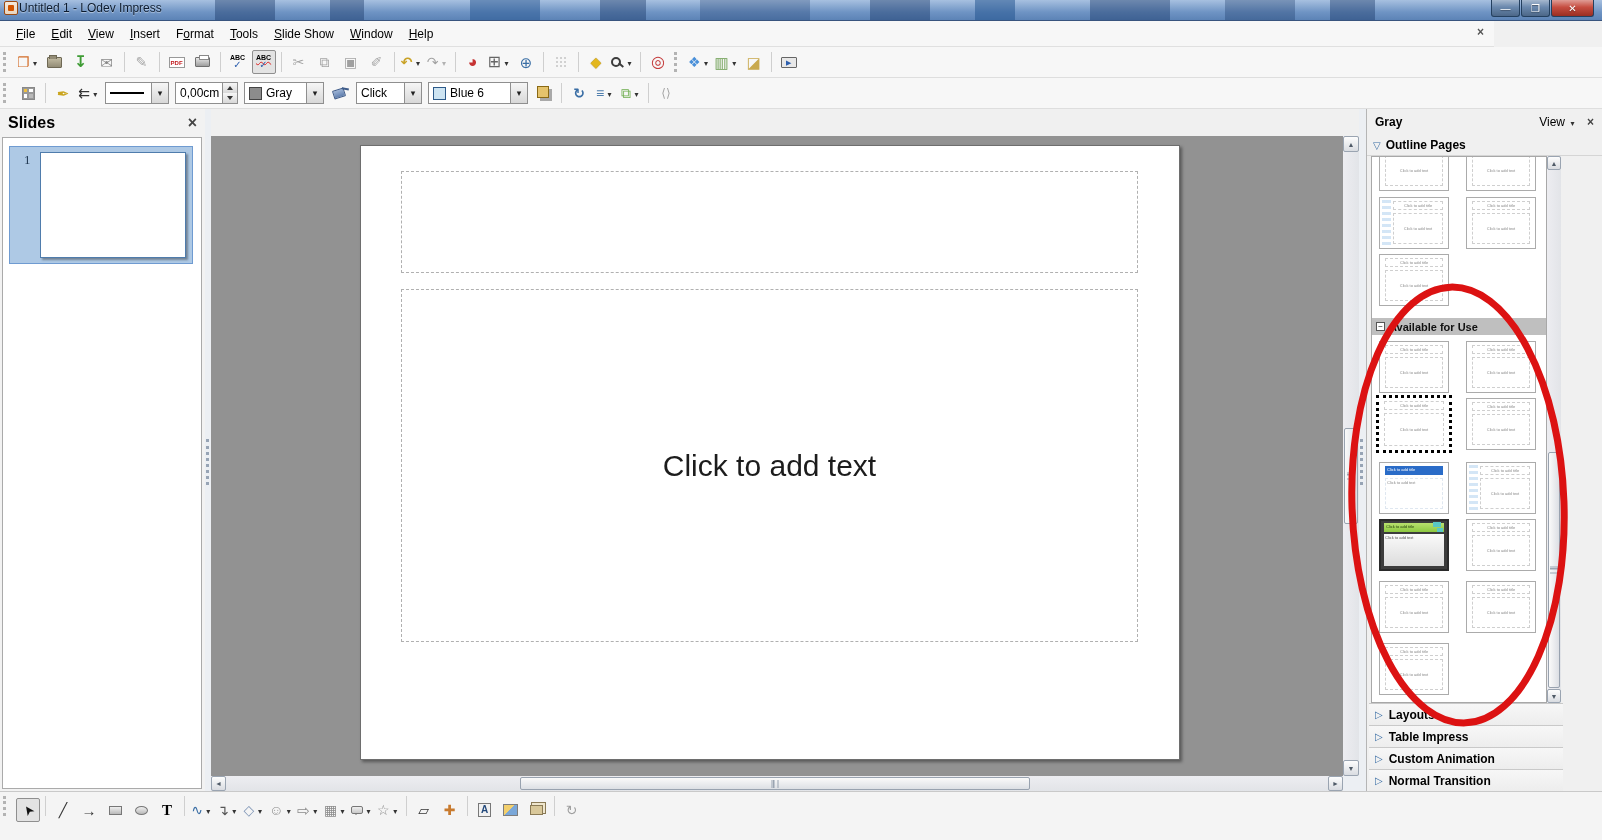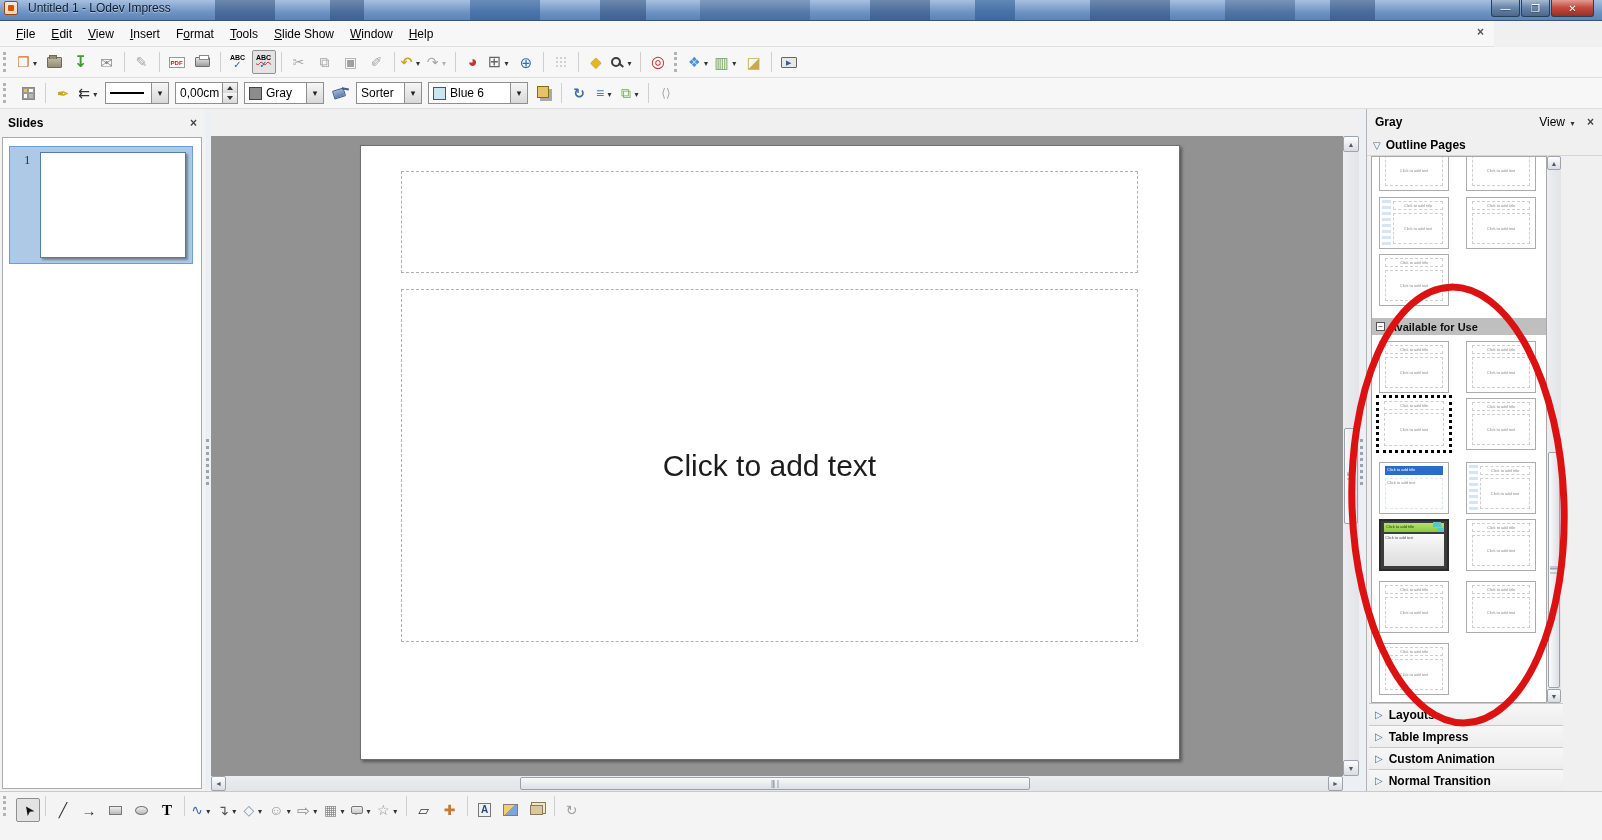--- a/index.html
+++ b/index.html
@@ -3,21 +3,21 @@
 <meta charset="utf-8">
 <style>
   *{margin:0;padding:0;box-sizing:border-box;font-family:"Liberation Sans","DejaVu Sans",sans-serif}
   html,body{width:1602px;height:840px}
   body{position:relative;background:#f0f0f0;overflow:hidden;font-size:12px;color:#000}
 
   
   .titlebar{position:absolute;left:0;top:0;width:1602px;height:21px;
     background:linear-gradient(#a7c0e0,#6f94c4 60%,#5c83b6);border-bottom:1px solid #38547e;overflow:hidden}
   .tp{position:absolute;top:0;height:21px;background:rgba(16,45,92,.38)}
-  .titlebar-inner{position:absolute;left:4px;top:1px;display:flex;align-items:flex-start;gap:10px;z-index:2}
+  .titlebar-inner{position:absolute;left:4px;top:1px;display:flex;align-items:flex-start;gap:1px;z-index:2}
   .appic{width:14px;height:14px;background:linear-gradient(#f5e9dc,#e9d5c0);border:1px solid #9c4a12;border-radius:2px;position:relative}
   .appic::after{content:"";position:absolute;left:3px;top:3px;width:6px;height:6px;background:#d35400;border-radius:1px}
   .wtitle{font-size:12px;color:#0c1b2e;text-shadow:0 1px 1px rgba(255,255,255,.5);white-space:nowrap}
   .winbtns{position:absolute;right:8px;top:0;display:flex;z-index:3}
   .wbtn{width:29px;height:17px;border:1px solid #24405f;border-top:none;display:flex;align-items:center;justify-content:center;
     font-size:10px;color:#fff;background:linear-gradient(rgba(255,255,255,.45),rgba(255,255,255,.08) 45%,rgba(0,0,0,.18));
     background-color:#5d7ea6;border-radius:0 0 3px 3px;margin-left:1px;text-shadow:0 1px 1px rgba(0,0,0,.4)}
   .wbtn.close{width:43px;background-color:#c0392b;background-image:linear-gradient(rgba(255,255,255,.5),rgba(255,255,255,.1) 45%,rgba(0,0,0,.2))}
 
   
@@ -77,21 +77,21 @@
   .swatch{width:13px;height:13px;border:1px solid #444;margin-right:4px}
   .line-sample{width:34px;height:0;border-top:2px solid #000;margin-right:4px}
   .spinbtns{margin-left:auto;width:15px;height:20px;border-left:1px solid #8f8f8f;display:flex;flex-direction:column}
   .spinbtns i{flex:1;background:linear-gradient(#f6f6f6,#d8d8d8);display:flex;align-items:center;justify-content:center;position:relative}
   .spinbtns i::after{content:"";border:3px solid transparent}
   .spinbtns i.up::after{border-bottom:4px solid #333;margin-top:-3px}
   .spinbtns i.dn::after{border-top:4px solid #333;margin-bottom:-3px}
 
   
   .slides-panel{position:absolute;left:0;top:109px;width:206px;height:682px;background:#f2f2f2;border-right:1px solid #b5b5b5}
-  .phead{height:27px;display:flex;align-items:center;padding:0 8px;font-weight:bold;font-size:12px}
+  .phead{height:27px;display:flex;align-items:center;padding:0 8px;font-weight:bold;font-size:16px}
   .phead .x{margin-left:auto;font-weight:bold;color:#444}
   .slist{position:absolute;left:2px;top:28px;right:3px;bottom:2px;background:#fff;border:1px solid #aaa}
   .sthumb-sel{position:absolute;left:6px;top:8px;width:184px;height:118px;background:#aec9e5;border:1px solid #6f9bd1}
   .sthumb-num{position:absolute;left:14px;top:5px;font-size:13px;color:#243b55;font-family:"Liberation Serif",serif}
   .sthumb-page{position:absolute;left:30px;top:5px;width:146px;height:106px;background:#fff;border:1px solid #4f7cac;box-shadow:2px 2px 2px rgba(0,0,0,.35)}
 
   
   .vsplit{position:absolute;top:109px;width:6px;height:682px;background:#eceff3}
   .vsplit .dots{position:absolute;left:1px;top:330px;width:4px;height:46px;border-left:3px dotted #97a4b5}
 
@@ -341,21 +341,21 @@
   </span>
   <span class="combo" style="width:80px">
     <span class="swatch" style="background:#8c8c8c"></span>
     <span>Gray</span>
     <span class="cbtn"></span>
   </span>
   <span class="tbtn">
       <span class="can"></span>
     </span>
   <span class="combo" style="width:66px">
-    <span>Sorter</span>
+    <span>Click</span>
     <span class="cbtn"></span>
   </span>
   <span class="combo" style="width:100px">
     <span class="swatch" style="background:#cde4f2;border-color:#2c5a8a"></span>
     <span>Blue 6</span>
     <span class="cbtn"></span>
   </span>
   <span class="tbtn">
       <span class="sh-ic"></span>
     </span>

